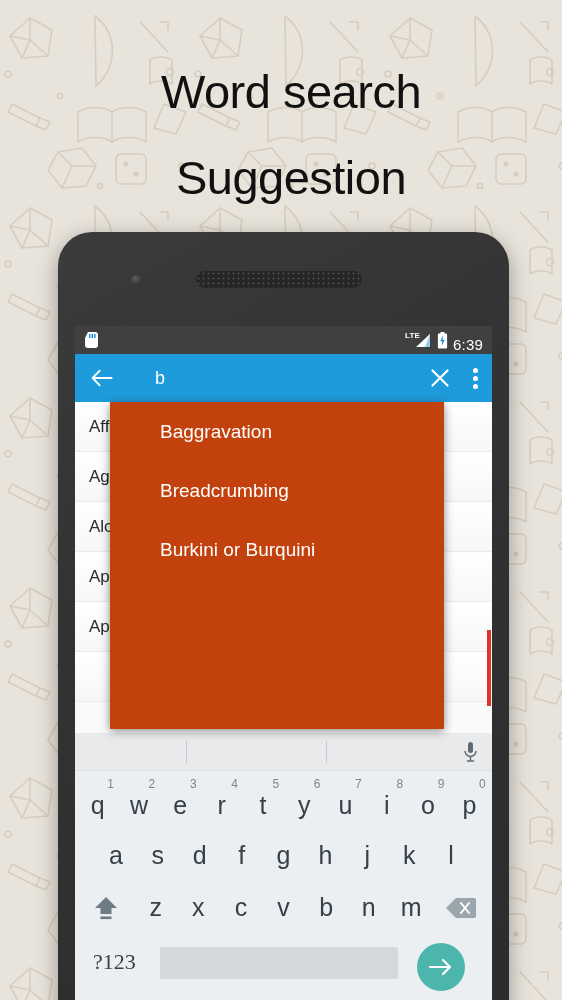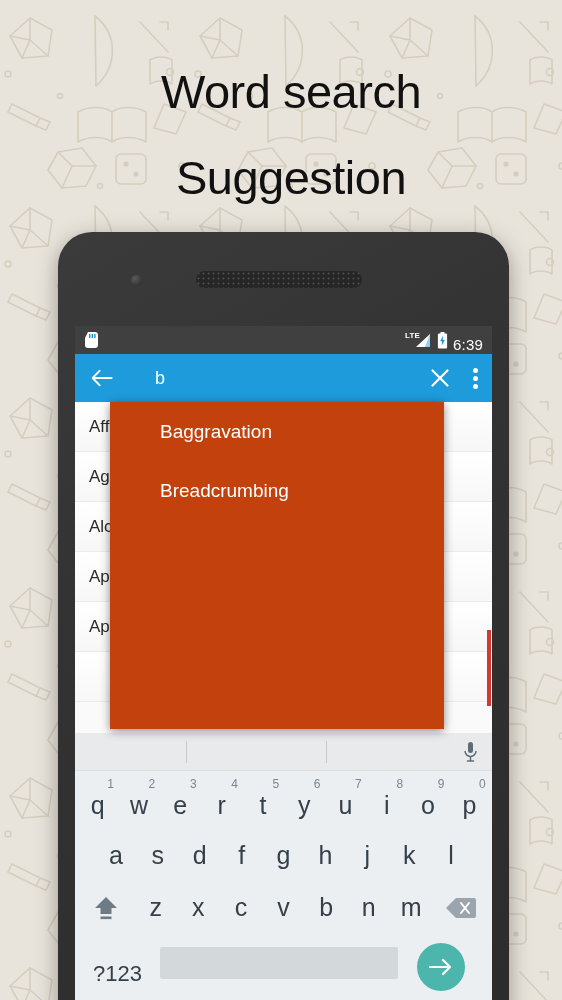--- a/index.html
+++ b/index.html
@@ -161,21 +161,21 @@
     position:absolute; top:0; left:50%; transform:translateX(-50%) translateX(13px);
     font-size:12px; color:#7b868f;
   }
 
   .key-shift { flex:1.35; }
   .key-del   { flex:1.35; }
   #shift-icon { margin-top:10px; }
   #del-icon { margin-top:12px; }
 
   .key-sym { flex:1.4; justify-content:flex-start; padding-left:10px; }
-  .key-sym .glyph { font-size:22px; margin-top:24px; }
+  .key-sym .glyph { font-size:22px; margin-top:12px;font-family:Liberation Serif, serif; }
   #space-key { flex:5; }
   #space-bar {
     margin-top:8px; width:100%; height:32px;
     background:#d3d8da; border-radius:2px;
   }
   #enter-key { flex:1.8; justify-content:center; }
   #enter-circle {
     margin-top:4px; width:48px; height:48px; border-radius:50%;
     background:#4db6ac;
     display:flex; align-items:center; justify-content:center;
@@ -309,20 +309,23 @@
         </div>
       <div id="list-scrollbar"></div>
     </div>
 
     <div id="suggestion-dropdown">
       <div class="suggestion-item">
           <span>Baggravation</span>
         </div>
       <div class="suggestion-item">
           <span>Breadcrumbing</span>
+        </div>
+      <div class="suggestion-item">
+          <span>Burkini or Burquini</span>
         </div>
     </div>
 
     <div id="keyboard">
 
       <div id="kb-suggestion-strip">
         <div id="strip-slot-1"></div>
         <div class="strip-divider"></div>
         <div id="strip-slot-2"></div>
         <div class="strip-divider"></div>

